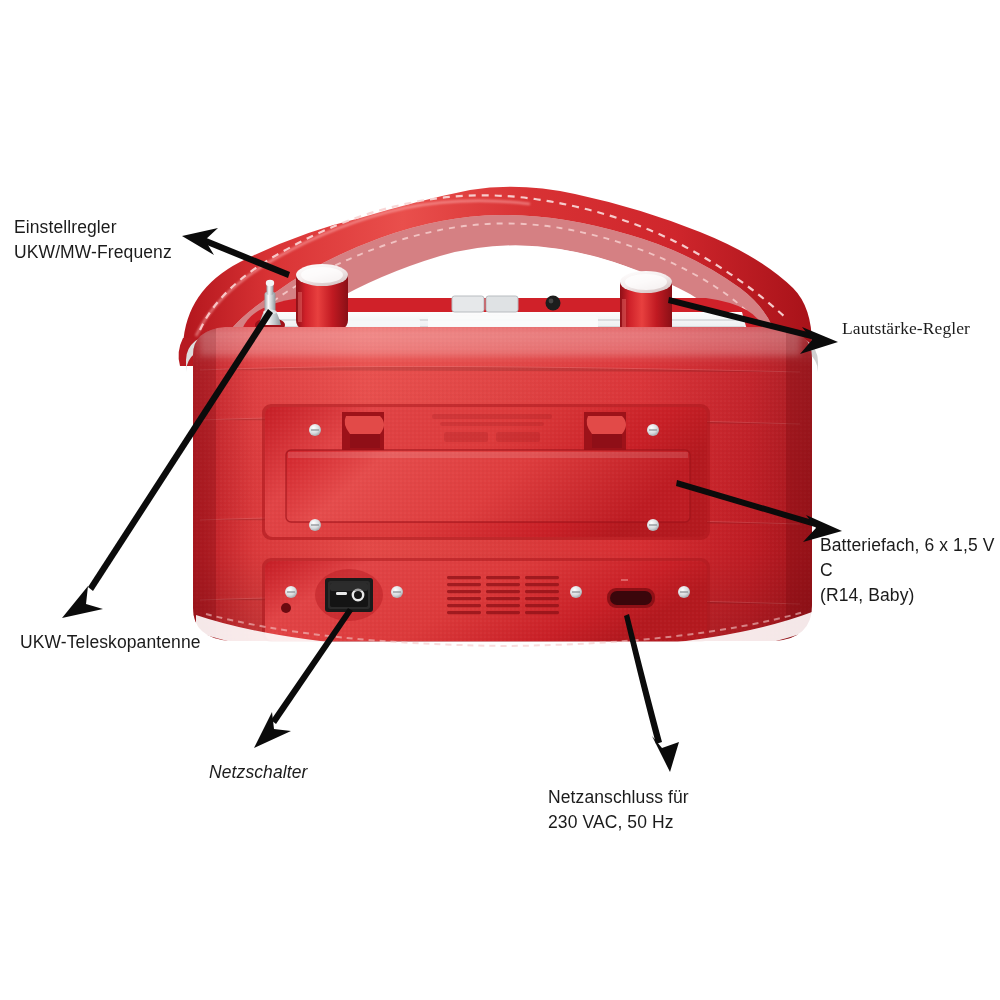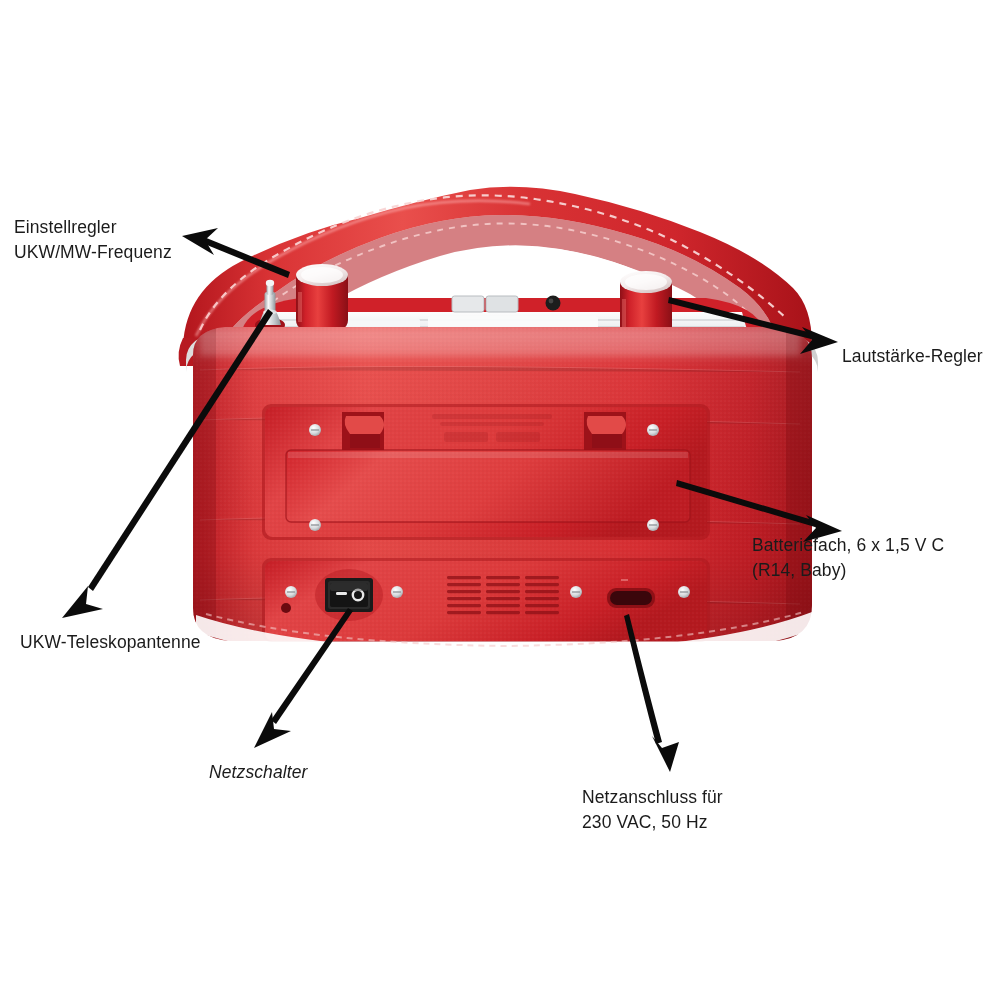--- a/index.html
+++ b/index.html
@@ -26,25 +26,25 @@
   }
   .callout {
     position: absolute;
     color: #1b1b1b;
     font-size: 17.5px;
     line-height: 1.42;
     white-space: pre-line;
     letter-spacing: 0.1px;
   }
   #label-tuning   { left: 14px;  top: 215px; }
-  #label-volume   { left: 842px; top: 344px; }
-  #label-battery  { left: 752px; top: 533px; }
+  #label-volume   { left: 842px; top: 316px; font-family: Liberation Serif, serif; }
+  #label-battery  { left: 820px; top: 533px; }
   #label-antenna  { left: 20px;  top: 630px; }
   #label-power    { left: 209px; top: 760px; font-style: italic; }
-  #label-socket   { left: 582px; top: 785px; }
+  #label-socket   { left: 548px; top: 785px; }
 </style>
 </head>
 <body>
 
 <div id="page">
 
   <svg id="product-svg" viewBox="0 0 1000 1000">
     <defs>
       <linearGradient id="bodyGrad" x1="0" y1="0" x2="1" y2="0">
         <stop offset="0%" stop-color="#bb1a22"></stop>

